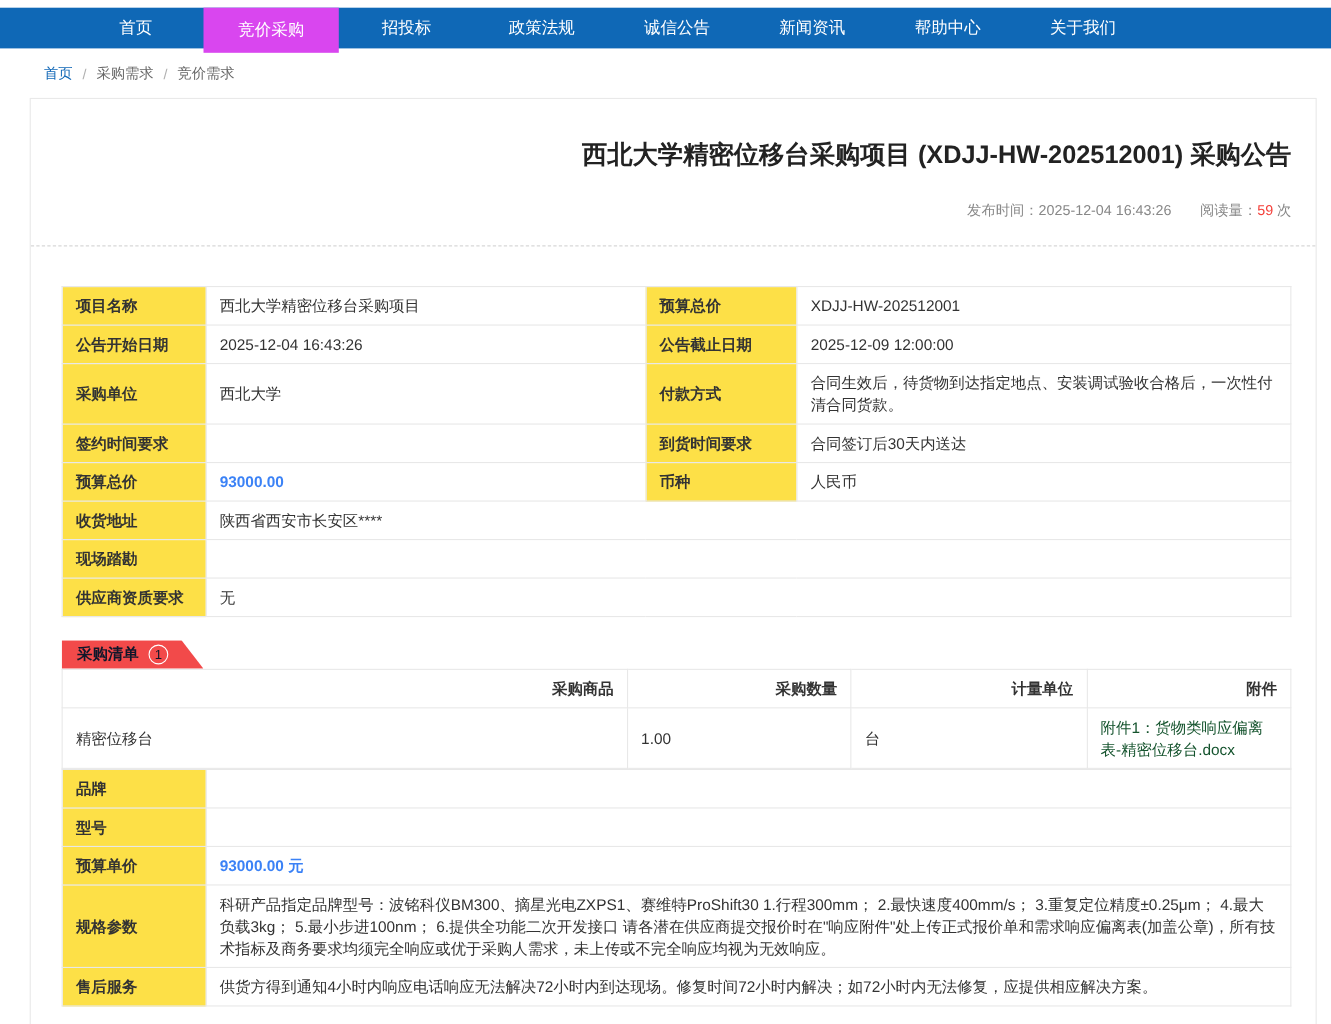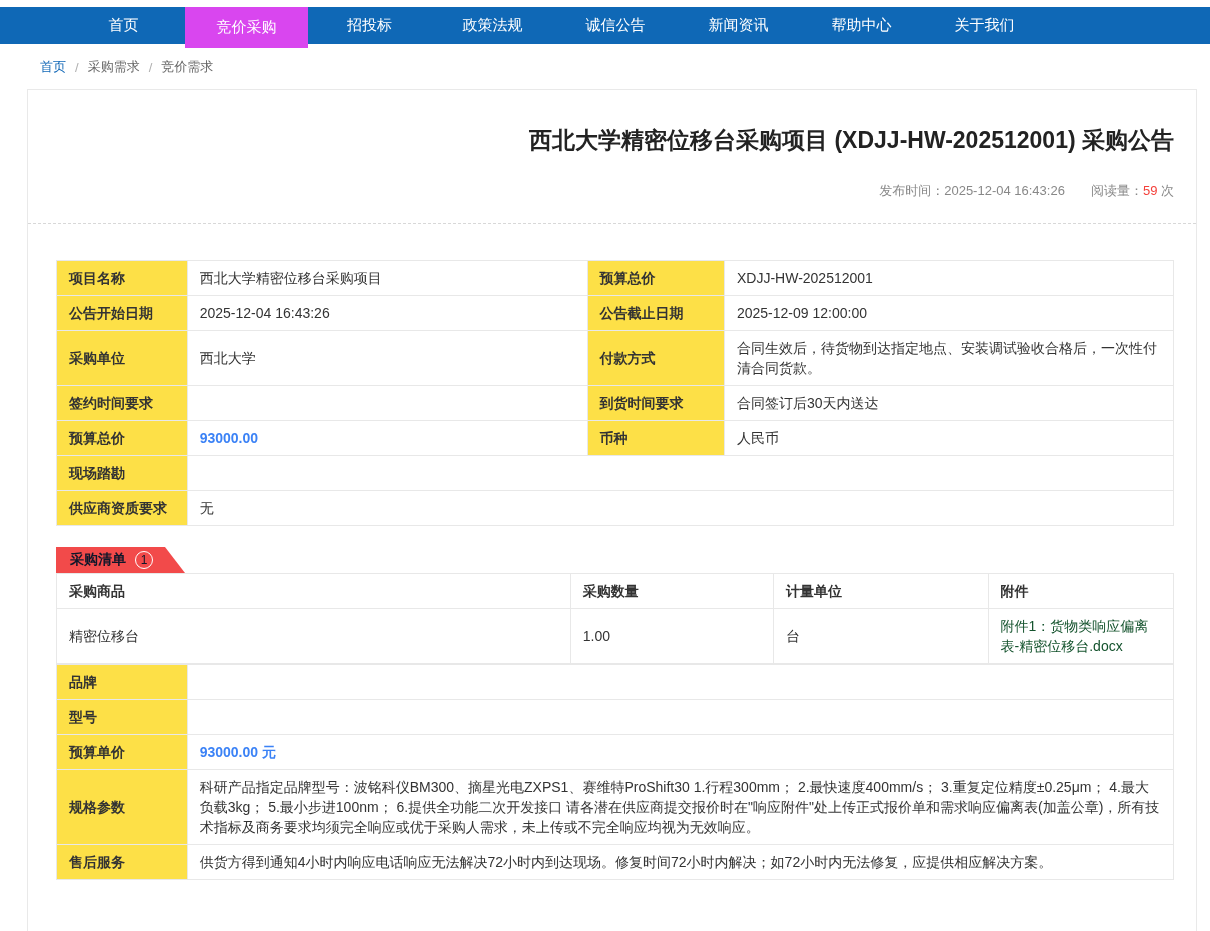--- a/index.html
+++ b/index.html
@@ -36,21 +36,21 @@
 
   .info-table { margin-top: 36px; }
 
   
   .tag { margin-top: 21px; display: inline-flex; align-items: center; gap: 9px; height: 26px;
     background: #f24a4a; color: #0f172a; font-size: 14px; font-weight: bold; padding: 0 32px 0 14px;
     clip-path: polygon(0 0, calc(100% - 20px) 0, 100% 100%, 0 100%); }
   .tag .badge { width: 18px; height: 18px; border: 1px solid #fff; border-radius: 50%;
     display: inline-flex; align-items: center; justify-content: center; font-size: 12px; font-weight: normal; flex: none; }
 
-  .items-table th { background: #fff; font-weight: bold; }
+  .items-table th { background: #fff; font-weight: bold; text-align: right; }
   .attach-link { color: #14532d; text-decoration: none; cursor: pointer; margin-top: 28px; }
 </style>
 </head>
 <body>
 
 <div class="topstrip"></div>
 
 <nav class="navbar">
   <div class="nav-item">首页</div>
   <div class="nav-item active">竞价采购</div>
@@ -112,20 +112,24 @@
       <td class="lbl">到货时间要求</td>
       <td>合同签订后30天内送达</td>
     </tr>
     <tr>
       <td class="lbl">预算总价</td>
       <td class="red-val">93000.00</td>
       <td class="lbl">币种</td>
       <td>人民币</td>
     </tr>
     <tr>
+      <td class="lbl">收货地址</td>
+      <td colspan="3">陕西省西安市长安区****</td>
+    </tr>
+    <tr>
       <td class="lbl">现场踏勘</td>
       <td colspan="3"></td>
     </tr>
     <tr>
       <td class="lbl">供应商资质要求</td>
       <td colspan="3">无</td>
     </tr>
   </tbody>
     </table>
 

